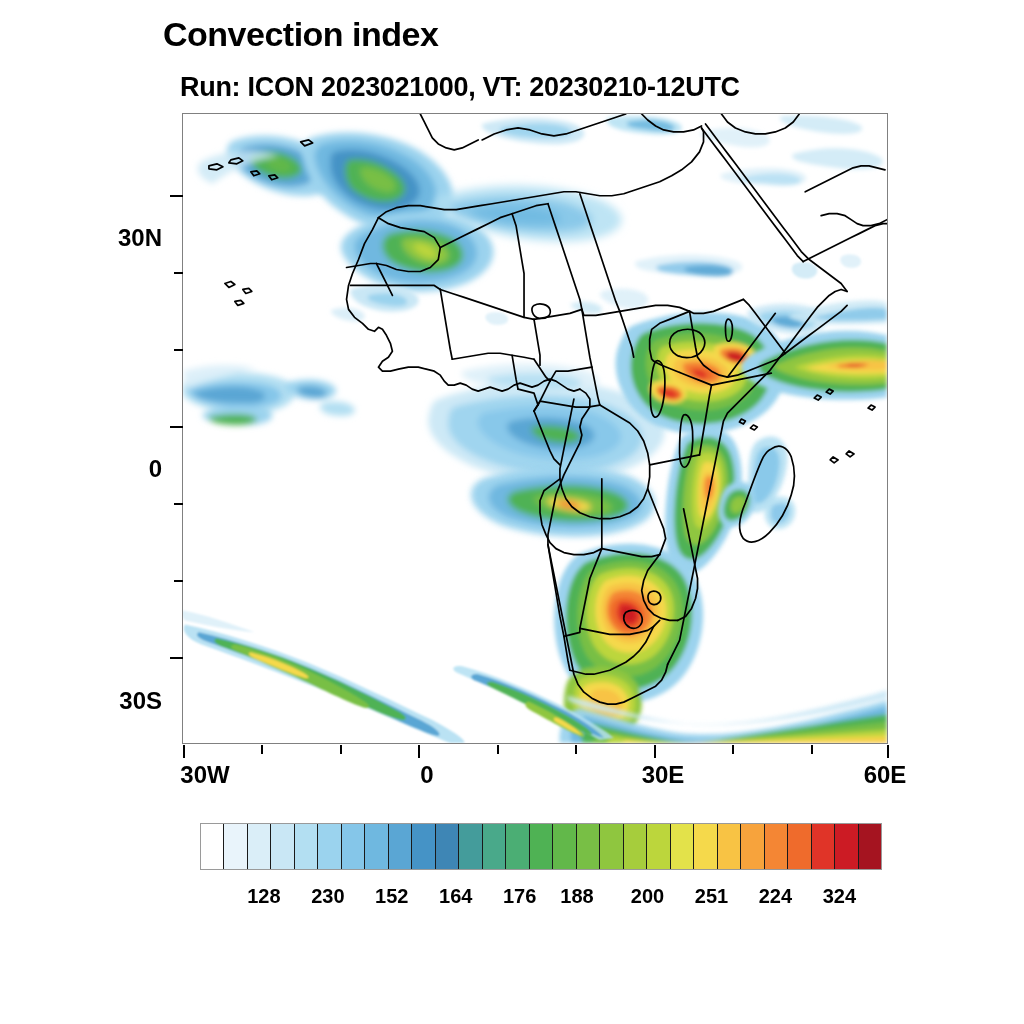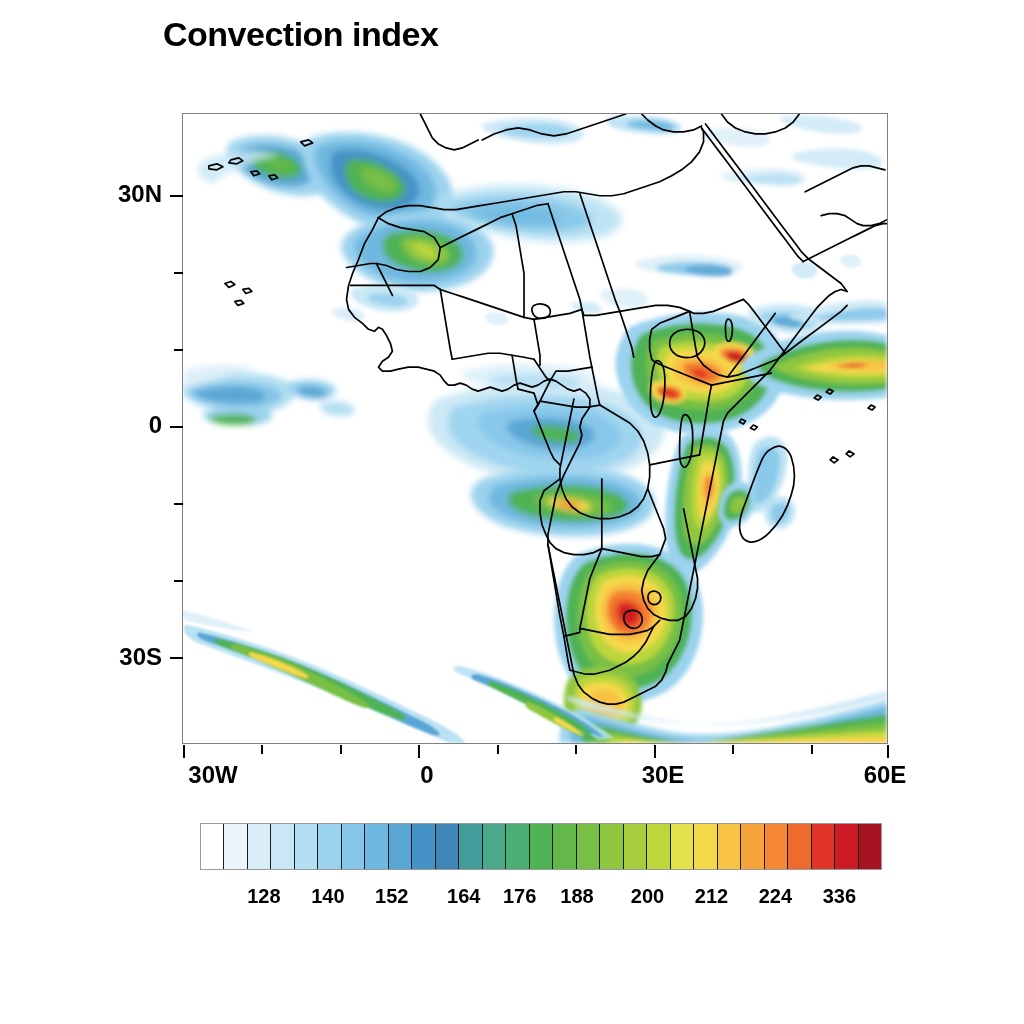--- a/index.html
+++ b/index.html
@@ -21,39 +21,40 @@
   #field-svg,#coast-svg{position:absolute;left:0;top:0;width:100%;height:100%;}
 
   
   .tick{position:absolute;background:#000;}
   .ytick{width:13px;height:1.6px;left:-13px;}
   .ytick.minor{width:9px;left:-9px;}
   .xtick{height:13px;width:1.6px;top:631px;}
   .xtick.minor{height:9px;}
 
   .ylab{position:absolute;font-size:24px;font-weight:bold;text-align:right;
-        white-space:nowrap;transform:translateY(-50%);}
+        white-space:nowrap;transform:translateY(-50%);margin-top:44px;}
   .xlab{position:absolute;font-size:24px;font-weight:bold;white-space:nowrap;
         transform:translateX(-50%);top:761px;}
 
   
   #cbar-wrap{position:absolute;left:200px;top:823px;width:682px;height:47px;}
   #cbar{position:absolute;left:0;top:0;width:100%;height:100%;display:flex;
         box-sizing:border-box;border:1.3px solid #9a9a9a;}
   #cbar .cell{flex:1 1 0;height:100%;border-right:1.1px solid #1a1a1a;box-sizing:border-box;}
   #cbar .cell:last-child{border-right:none;}
   .cblab{position:absolute;font-size:20px;font-weight:bold;white-space:nowrap;
          transform:translateX(-50%);top:885px;}
 </style>
 </head>
 <body>
 
 <div id="figure">
 
   <div id="title">Convection index</div>
+  <div id="subtitle">Run: ICON 2023021000,  VT: 20230210-12UTC</div>
 
   <div id="panel">
     <div id="panel-clip">
 
       <svg id="field-svg" viewBox="0 0 706 631" preserveAspectRatio="none">
         <defs>
           <filter id="sm1" x="-25%" y="-25%" width="150%" height="150%">
             <feGaussianBlur stdDeviation="3.2"></feGaussianBlur>
           </filter>
           <filter id="sm2" x="-25%" y="-25%" width="150%" height="150%">
@@ -478,21 +479,21 @@
     <div class="tick xtick" style="left:471px;"></div>
     <div class="tick xtick minor" style="left:549px;"></div>
     <div class="tick xtick minor" style="left:628px;"></div>
     <div class="tick xtick" style="left:704px;"></div>
   </div>
 
   <div class="ylab" style="left:98px;top:194px;width:64px;">30N</div>
   <div class="ylab" style="left:98px;top:425px;width:64px;">0</div>
   <div class="ylab" style="left:98px;top:657px;width:64px;">30S</div>
 
-  <div class="xlab" style="left:213px;">30W</div>
+  <div class="xlab" style="left:205px;">30W</div>
   <div class="xlab" style="left:427px;">0</div>
   <div class="xlab" style="left:663px;">30E</div>
   <div class="xlab" style="left:885px;">60E</div>
 
   <div id="cbar-wrap">
     <div id="cbar">
         <div class="cell" style="background: rgb(255, 255, 255);"></div>
         <div class="cell" style="background: rgb(233, 244, 251);"></div>
         <div class="cell" style="background: rgb(218, 238, 248);"></div>
         <div class="cell" style="background: rgb(201, 231, 245);"></div>
@@ -519,24 +520,24 @@
         <div class="cell" style="background: rgb(244, 134, 52);"></div>
         <div class="cell" style="background: rgb(239, 107, 44);"></div>
         <div class="cell" style="background: rgb(224, 52, 40);"></div>
         <div class="cell" style="background: rgb(204, 27, 36);"></div>
         <div class="cell" style="background: rgb(165, 20, 32);"></div>
       </div>
   </div>
 
   <div id="cbar-labels">
       <div class="cblab" style="left: 263.938px;">128</div>
-      <div class="cblab" style="left: 327.875px;">140</div>
+      <div class="cblab" style="left: 327.875px;">230</div>
       <div class="cblab" style="left: 391.812px;">152</div>
-      <div class="cblab" style="left: 455.75px; margin-left: 8px;">164</div>
+      <div class="cblab" style="left: 455.75px;">164</div>
       <div class="cblab" style="left: 519.688px;">176</div>
       <div class="cblab" style="left: 577px;">188</div>
       <div class="cblab" style="left: 647.562px;">200</div>
-      <div class="cblab" style="left: 711.5px;">212</div>
+      <div class="cblab" style="left: 711.5px;">251</div>
       <div class="cblab" style="left: 775.438px;">224</div>
-      <div class="cblab" style="left: 839.375px;">336</div>
+      <div class="cblab" style="left: 839.375px;">324</div>
     </div>
 
 </div>
 
 </body></html>

